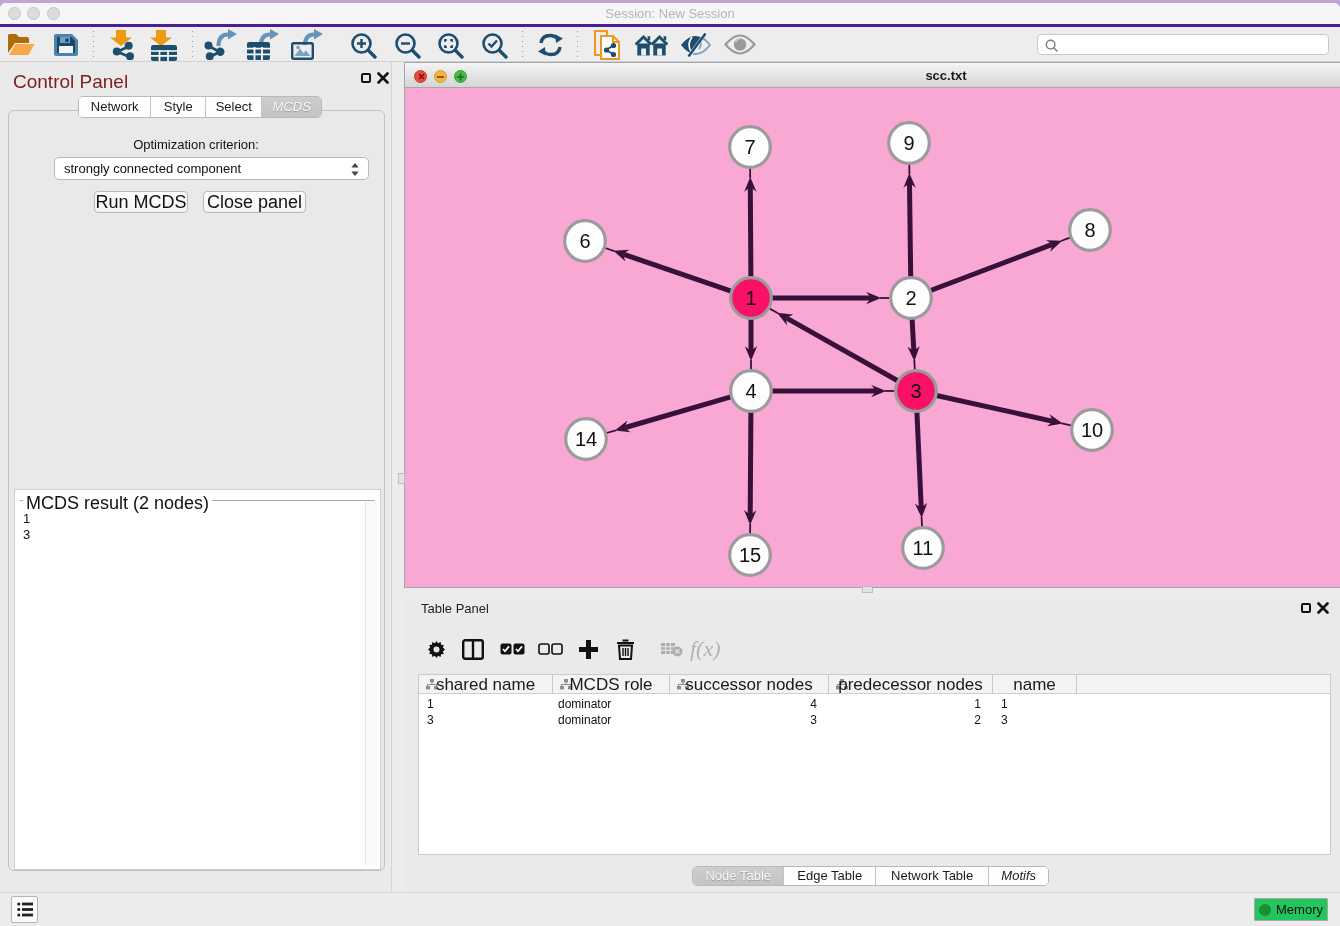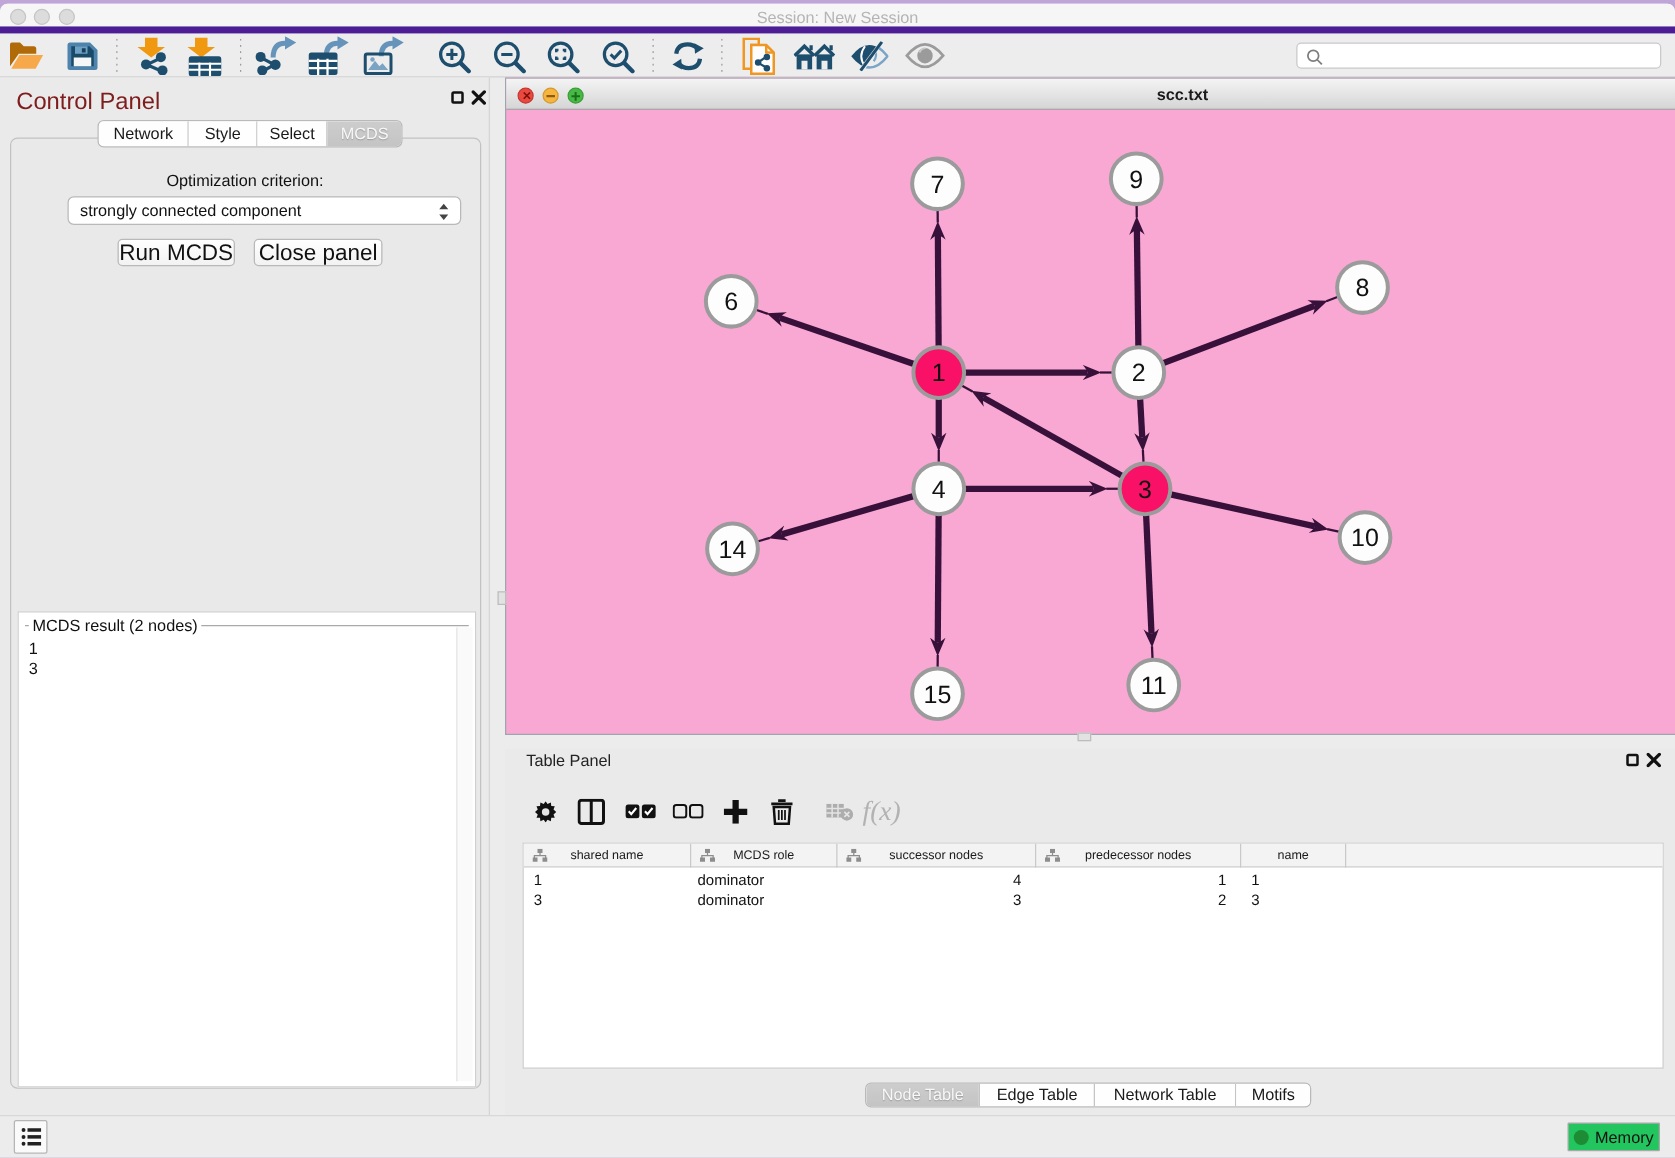--- a/index.html
+++ b/index.html
@@ -1,53 +1,53 @@
 <!DOCTYPE html>
 <html><head>
 <meta charset="utf-8">
 <style>
 * { margin:0; padding:0; box-sizing:border-box; }
 html,body { width:1340px; height:926px; overflow:hidden; }
 body { font-family:"Liberation Sans", sans-serif; background:#c0a5d8; position:relative; }
 .abs { position:absolute; }
 #win { position:absolute; left:0; top:3px; width:1340px; height:923px; background:#ececec; border-radius:6px 6px 0 0; }
 
-#titlebar { position:absolute; left:0; top:3px; width:1340px; height:24px; background:#f6f6f6; border-radius:6px 6px 0 0; border-bottom:6px solid #4c1d95; }
+#titlebar { position:absolute; left:0; top:3px; width:1340px; height:24px; background:#f6f6f6; border-radius:6px 6px 0 0; border-bottom:3px solid #4c1d95; }
 .tl { position:absolute; top:4px; width:13px; height:13px; border-radius:50%; background:#dcdcdc; border:1px solid #c5c5c5; }
 #wtitle { position:absolute; top:3px; width:100%; text-align:center; font-size:13px; color:#b4b4b4; }
 
 #toolbar { position:absolute; left:0; top:27px; width:1340px; height:35px; background:#ededed; border-bottom:1px solid #d2d2d2; }
 .tbsep { position:absolute; top:4px; height:27px; width:1px; background-image:linear-gradient(#9a9a9a 28%, rgba(0,0,0,0) 0%); background-size:1px 5px; }
 #searchbox { position:absolute; left:1037px; top:7px; width:292px; height:21px; background:#fff; border:1px solid #c9c9c9; border-radius:4px; }
 
 #cpanel { position:absolute; left:0; top:62px; width:392px; height:830px; background:#eaeaea; border-right:1px solid #d5d5d5; }
 #cphead { position:absolute; left:13px; top:9px; font-size:19px; color:#7f1d1d; }
 .floatbtn { position:absolute; width:10px; height:10px; border:2px solid #111; border-radius:2px; background:transparent; }
 #cpinner { position:absolute; left:8px; top:48px; width:377px; height:761px; border:1px solid #c2c2c2; border-radius:6px; background:#e9e9e9; }
 
 .tabgrp { position:absolute; display:flex; height:22px; border:1px solid #b9b9b9; border-radius:5px; overflow:hidden; background:#fff; }
 .tab { font-size:13px; color:#1a1a1a; text-align:center; line-height:20px; background:#fefefe; border-right:1px solid #c4c4c4; }
-.tab:last-child { border-right:none; }
+.tab:last-child { border-right:none;font-style:italic; }
 .tabsel { background:linear-gradient(#cdcdcd,#c4c4c4); color:#f8f8f8; text-shadow:0 1px 1px #9a9a9a; }
 
 .mbtn { position:absolute; height:22px; background:linear-gradient(#ffffff,#f2f2f2); border:1px solid #b9b9b9; border-radius:4px; font-size:18px; color:#111; text-align:center; line-height:20px; }
 #optsel { position:absolute; left:54px; top:95px; width:315px; height:23px; background:#fff; border:1px solid #b9b9b9; border-radius:5px; font-size:13px; color:#111; line-height:21px; padding-left:9px; }
 
 #mcdsbox { position:absolute; left:14px; top:427px; width:367px; height:381px; background:#fff; border:1px solid #cfcfcf; }
 #mcdsfs { position:absolute; left:5px; top:10px; right:5px; bottom:4px; border:1px solid #a9a9a9; border-bottom:none; border-left:none; border-right:none; }
 
 #netwin { position:absolute; left:404px; top:62px; width:1084px; height:526px; background:#f9a8d4; border:1px solid #9fa4ad; }
 #nettitle { position:absolute; left:0; top:0; width:100%; height:25px; background:linear-gradient(#f4f4f4,#d5d5d5); border-bottom:1px solid #a8a8a8; }
 .ball { position:absolute; top:7px; width:13px; height:13px; border-radius:50%; }
 #netname { position:absolute; top:5px; width:100%; text-align:center; font-size:13px; font-weight:bold; color:#1a1a1a; }
 
 #tpanel { position:absolute; left:404px; top:599px; width:936px; height:293px; background:#eaeaea; }
 #ttoolbar { position:absolute; left:14px; top:33px; right:13px; height:36px; }
 #ttable { position:absolute; left:14px; top:75px; width:913px; height:181px; background:#fff; border:1px solid #cbcbcb; }
-.th { position:absolute; top:0; height:19px; border-right:1px solid #c9c9c9; font-size:10px; color:#1a1a1a; text-align:center; line-height:19px; }
+.th { position:absolute; top:0; height:19px; border-right:1px solid #c9c9c9; font-size:17px; color:#1a1a1a; text-align:center; line-height:19px; }
 .td { position:absolute; font-size:12px; color:#111; height:16px; line-height:16px; }
 
 
 #statusbar { position:absolute; left:0; top:892px; width:1340px; height:34px; background:#ececec; border-top:1px solid #d8d8d8; }
 #membtn { position:absolute; right:12px; top:5px; width:74px; height:23px; background:#22c55e; border:1px solid #a8a8a8; border-radius:1px; font-size:13px; color:#111; text-align:center; line-height:21px; }
 #listbtn { position:absolute; left:11px; top:3px; width:27px; height:27px; background:#fafafa; border:1px solid #b5b5b5; border-radius:2px; }
 </style>
 </head>
 <body>
 <div id="win"></div>
@@ -216,21 +216,21 @@
   <div class="abs" style="left:0; top:75px; width:392px; text-align:center; font-size:13px; color:#111;">Optimization criterion:</div>
   <div id="optsel">strongly connected component
     <svg class="abs" style="right:8px; top:4px;" width="10" height="15" viewBox="0 0 10 15">
         <path d="M5 1 L8.6 5.4 L1.4 5.4 Z M5 14 L8.6 9.6 L1.4 9.6 Z" fill="#444"></path>
       </svg>
   </div>
   <div class="mbtn" style="left:94px; top:129px; width:94px;">Run MCDS</div>
   <div class="mbtn" style="left:203px; top:129px; width:103px;">Close panel</div>
   <div id="mcdsbox">
     <div id="mcdsfs"></div>
-    <div class="abs" style="left:8px; top:3px; background:#fff; padding:0 3px; font-size:13px; color:#111;">MCDS result (2 nodes)</div>
+    <div class="abs" style="left:8px; top:3px; background:#fff; padding:0 3px; font-size:18px; color:#111;">MCDS result (2 nodes)</div>
     <div class="abs" style="left:8px; top:21px; font-size:13px; color:#111; line-height:16px;">1<br>3</div>
     <div class="abs" style="right:2px; top:12px; width:13px; height:363px; background:#fafafa; border-left:1px solid #e3e3e3;"></div>
   </div>
 </div>
 
 <div id="netwin">
   <div id="nettitle">
     <div class="ball" style="left:9px;  background:#e9493f; border:1px solid #c33a33;"></div>
     <div class="ball" style="left:29px;  background:#f6b53c; border:1px solid #d29a34;"></div>
     <div class="ball" style="left:49px;  background:#47ba45; border:1px solid #3b9e3a;"></div>

